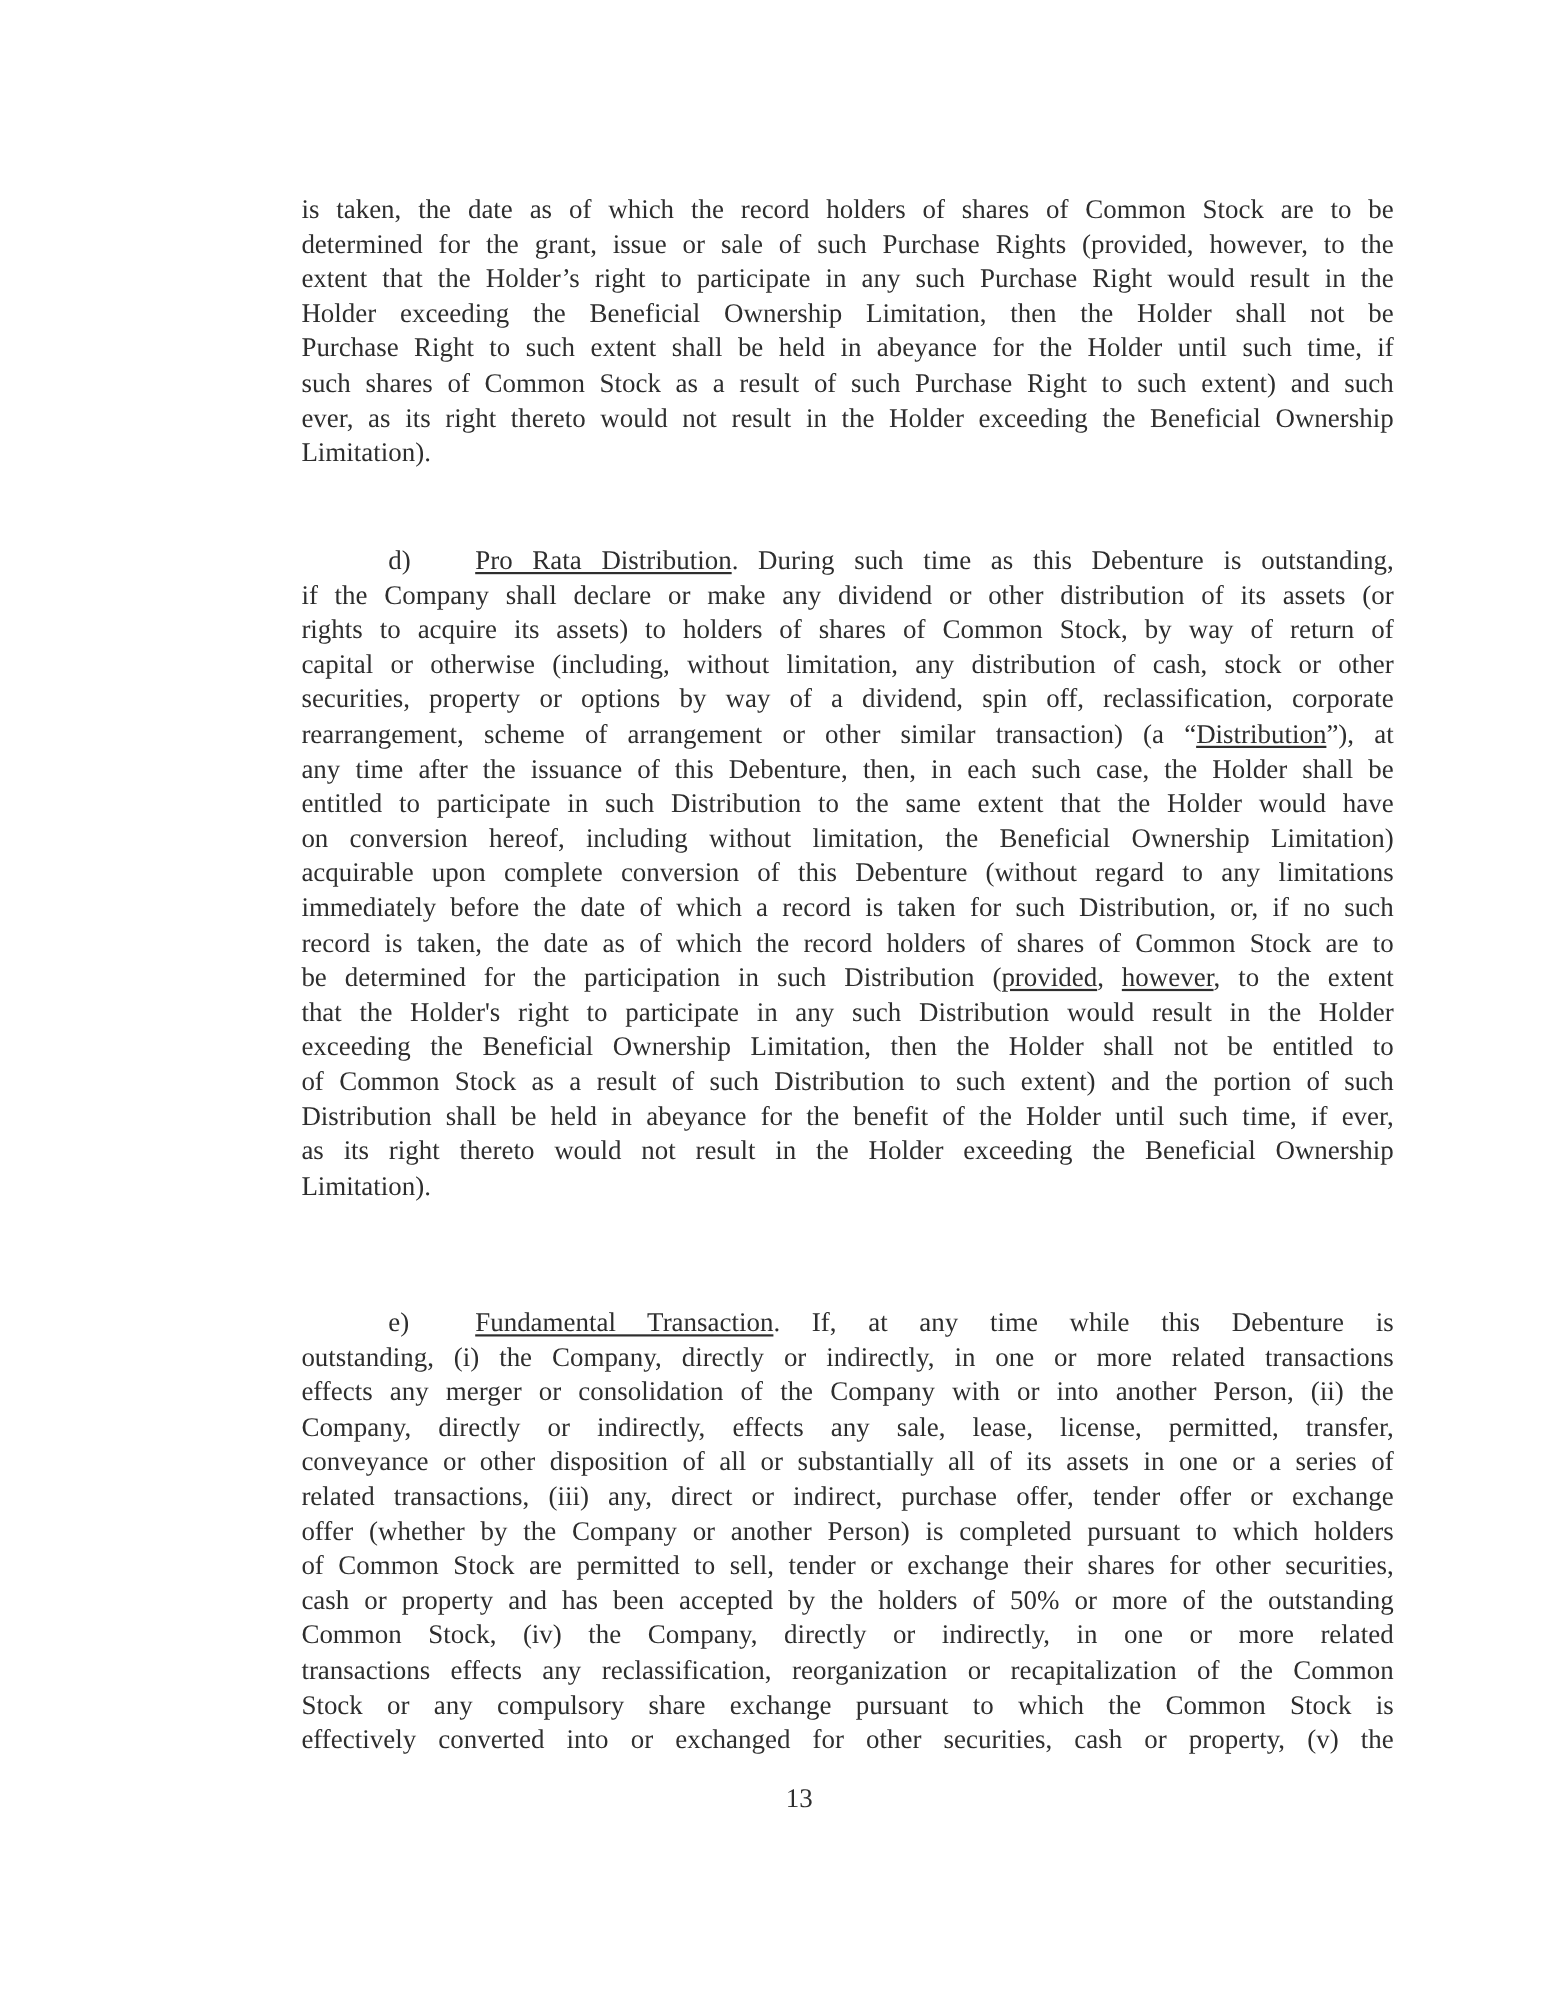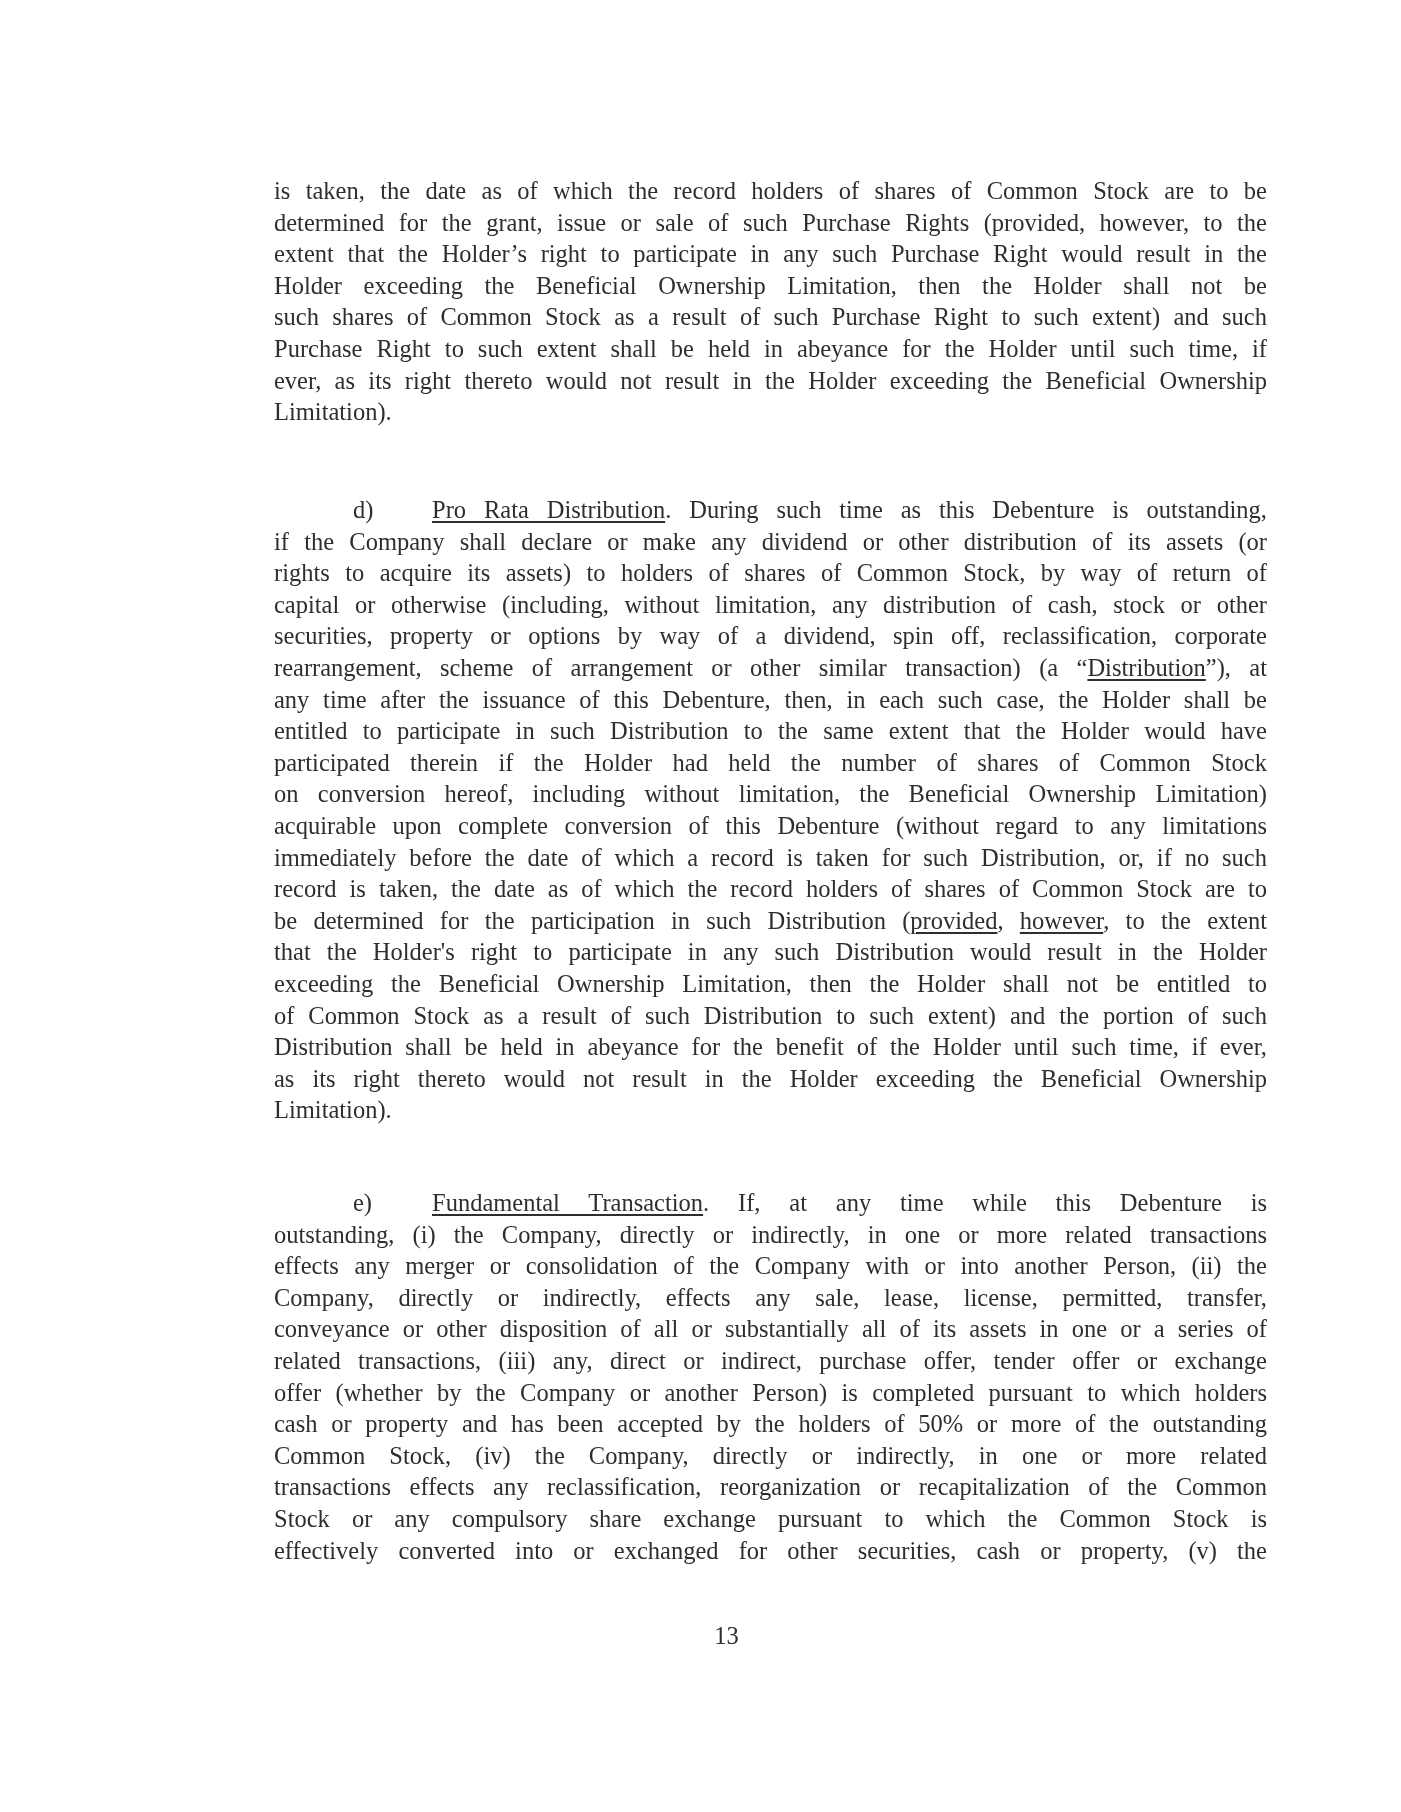--- a/index.html
+++ b/index.html
@@ -33,39 +33,38 @@
 </head>
 <body>
 
 <div class="page">
 
   <div class="body-text" style="top:175px;">
     <div class="line">is taken, the date as of which the record holders of shares of Common Stock are to be</div>
     <div class="line">determined for the grant, issue or sale of such Purchase Rights (provided, however, to the</div>
     <div class="line">extent that the Holder’s right to participate in any such Purchase Right would result in the</div>
     <div class="line">Holder exceeding the Beneficial Ownership Limitation, then the Holder shall not be</div>
+    <div class="line">Purchase Right to such extent shall be held in abeyance for the Holder until such time, if</div>
     <div class="line">such shares of Common Stock as a result of such Purchase Right to such extent) and such</div>
-    <div class="line">Purchase Right to such extent shall be held in abeyance for the Holder until such time, if</div>
     <div class="line">ever, as its right thereto would not result in the Holder exceeding the Beneficial Ownership</div>
     <div class="line last">Limitation).</div>
   </div>
 
   <div class="body-text" style="top:494px;">
     <div class="line first">
       <span class="label">d)</span>
       <span class="rest"><span class="u">Pro Rata Distribution</span><span>. During such time as this Debenture is outstanding,</span></span>
     </div>
     <div class="line">if the Company shall declare or make any dividend or other distribution of its assets (or</div>
     <div class="line">rights to acquire its assets) to holders of shares of Common Stock, by way of return of</div>
     <div class="line">capital or otherwise (including, without limitation, any distribution of cash, stock or other</div>
     <div class="line">securities, property or options by way of a dividend, spin off, reclassification, corporate</div>
     <div class="line"><span>rearrangement, scheme of arrangement or other similar transaction) (a “</span><span class="u">Distribution</span><span>”), at</span></div>
     <div class="line">any time after the issuance of this Debenture, then, in each such case, the Holder shall be</div>
     <div class="line">entitled to participate in such Distribution to the same extent that the Holder would have</div>
-    <div class="line">participated therein if the Holder had held the number of shares of Common Stock</div>
     <div class="line">on conversion hereof, including without limitation, the Beneficial Ownership Limitation)</div>
     <div class="line">acquirable upon complete conversion of this Debenture (without regard to any limitations</div>
     <div class="line">immediately before the date of which a record is taken for such Distribution, or, if no such</div>
     <div class="line">record is taken, the date as of which the record holders of shares of Common Stock are to</div>
     <div class="line"><span>be determined for the participation in such Distribution (</span><span class="u">provided</span><span>, </span><span class="u">however</span><span>, to the extent</span></div>
     <div class="line">that the Holder's right to participate in any such Distribution would result in the Holder</div>
     <div class="line">exceeding the Beneficial Ownership Limitation, then the Holder shall not be entitled to</div>
     <div class="line">of Common Stock as a result of such Distribution to such extent) and the portion of such</div>
     <div class="line">Distribution shall be held in abeyance for the benefit of the Holder until such time, if ever,</div>
     <div class="line">as its right thereto would not result in the Holder exceeding the Beneficial Ownership</div>
@@ -76,20 +75,21 @@
     <div class="line first">
       <span class="label">e)</span>
       <span class="rest"><span class="u">Fundamental Transaction</span><span>. If, at any time while this Debenture is</span></span>
     </div>
     <div class="line">outstanding, (i) the Company, directly or indirectly, in one or more related transactions</div>
     <div class="line">effects any merger or consolidation of the Company with or into another Person, (ii) the</div>
     <div class="line">Company, directly or indirectly, effects any sale, lease, license, permitted, transfer,</div>
     <div class="line">conveyance or other disposition of all or substantially all of its assets in one or a series of</div>
     <div class="line">related transactions, (iii) any, direct or indirect, purchase offer, tender offer or exchange</div>
     <div class="line">offer (whether by the Company or another Person) is completed pursuant to which holders</div>
+    <div class="line">of Common Stock are permitted to sell, tender or exchange their shares for other securities,</div>
     <div class="line">cash or property and has been accepted by the holders of 50% or more of the outstanding</div>
     <div class="line">Common Stock, (iv) the Company, directly or indirectly, in one or more related</div>
     <div class="line">transactions effects any reclassification, reorganization or recapitalization of the Common</div>
     <div class="line">Stock or any compulsory share exchange pursuant to which the Common Stock is</div>
     <div class="line">effectively converted into or exchanged for other securities, cash or property, (v) the</div>
   </div>
 
   <div class="page-number">13</div>
 </div>
 

